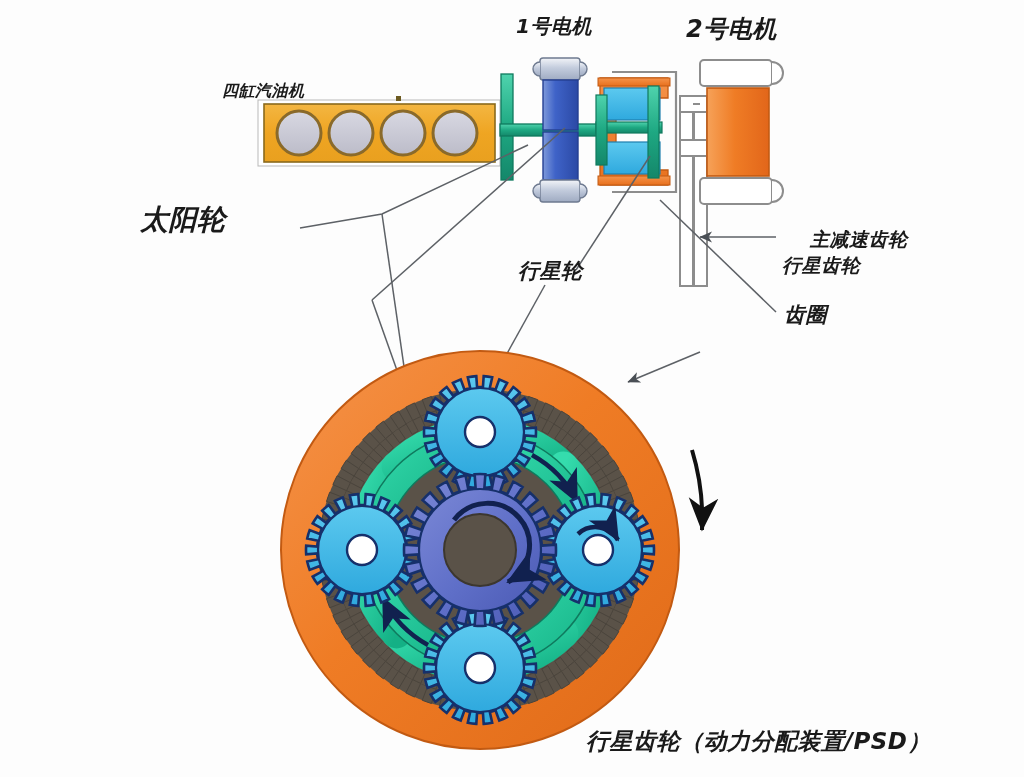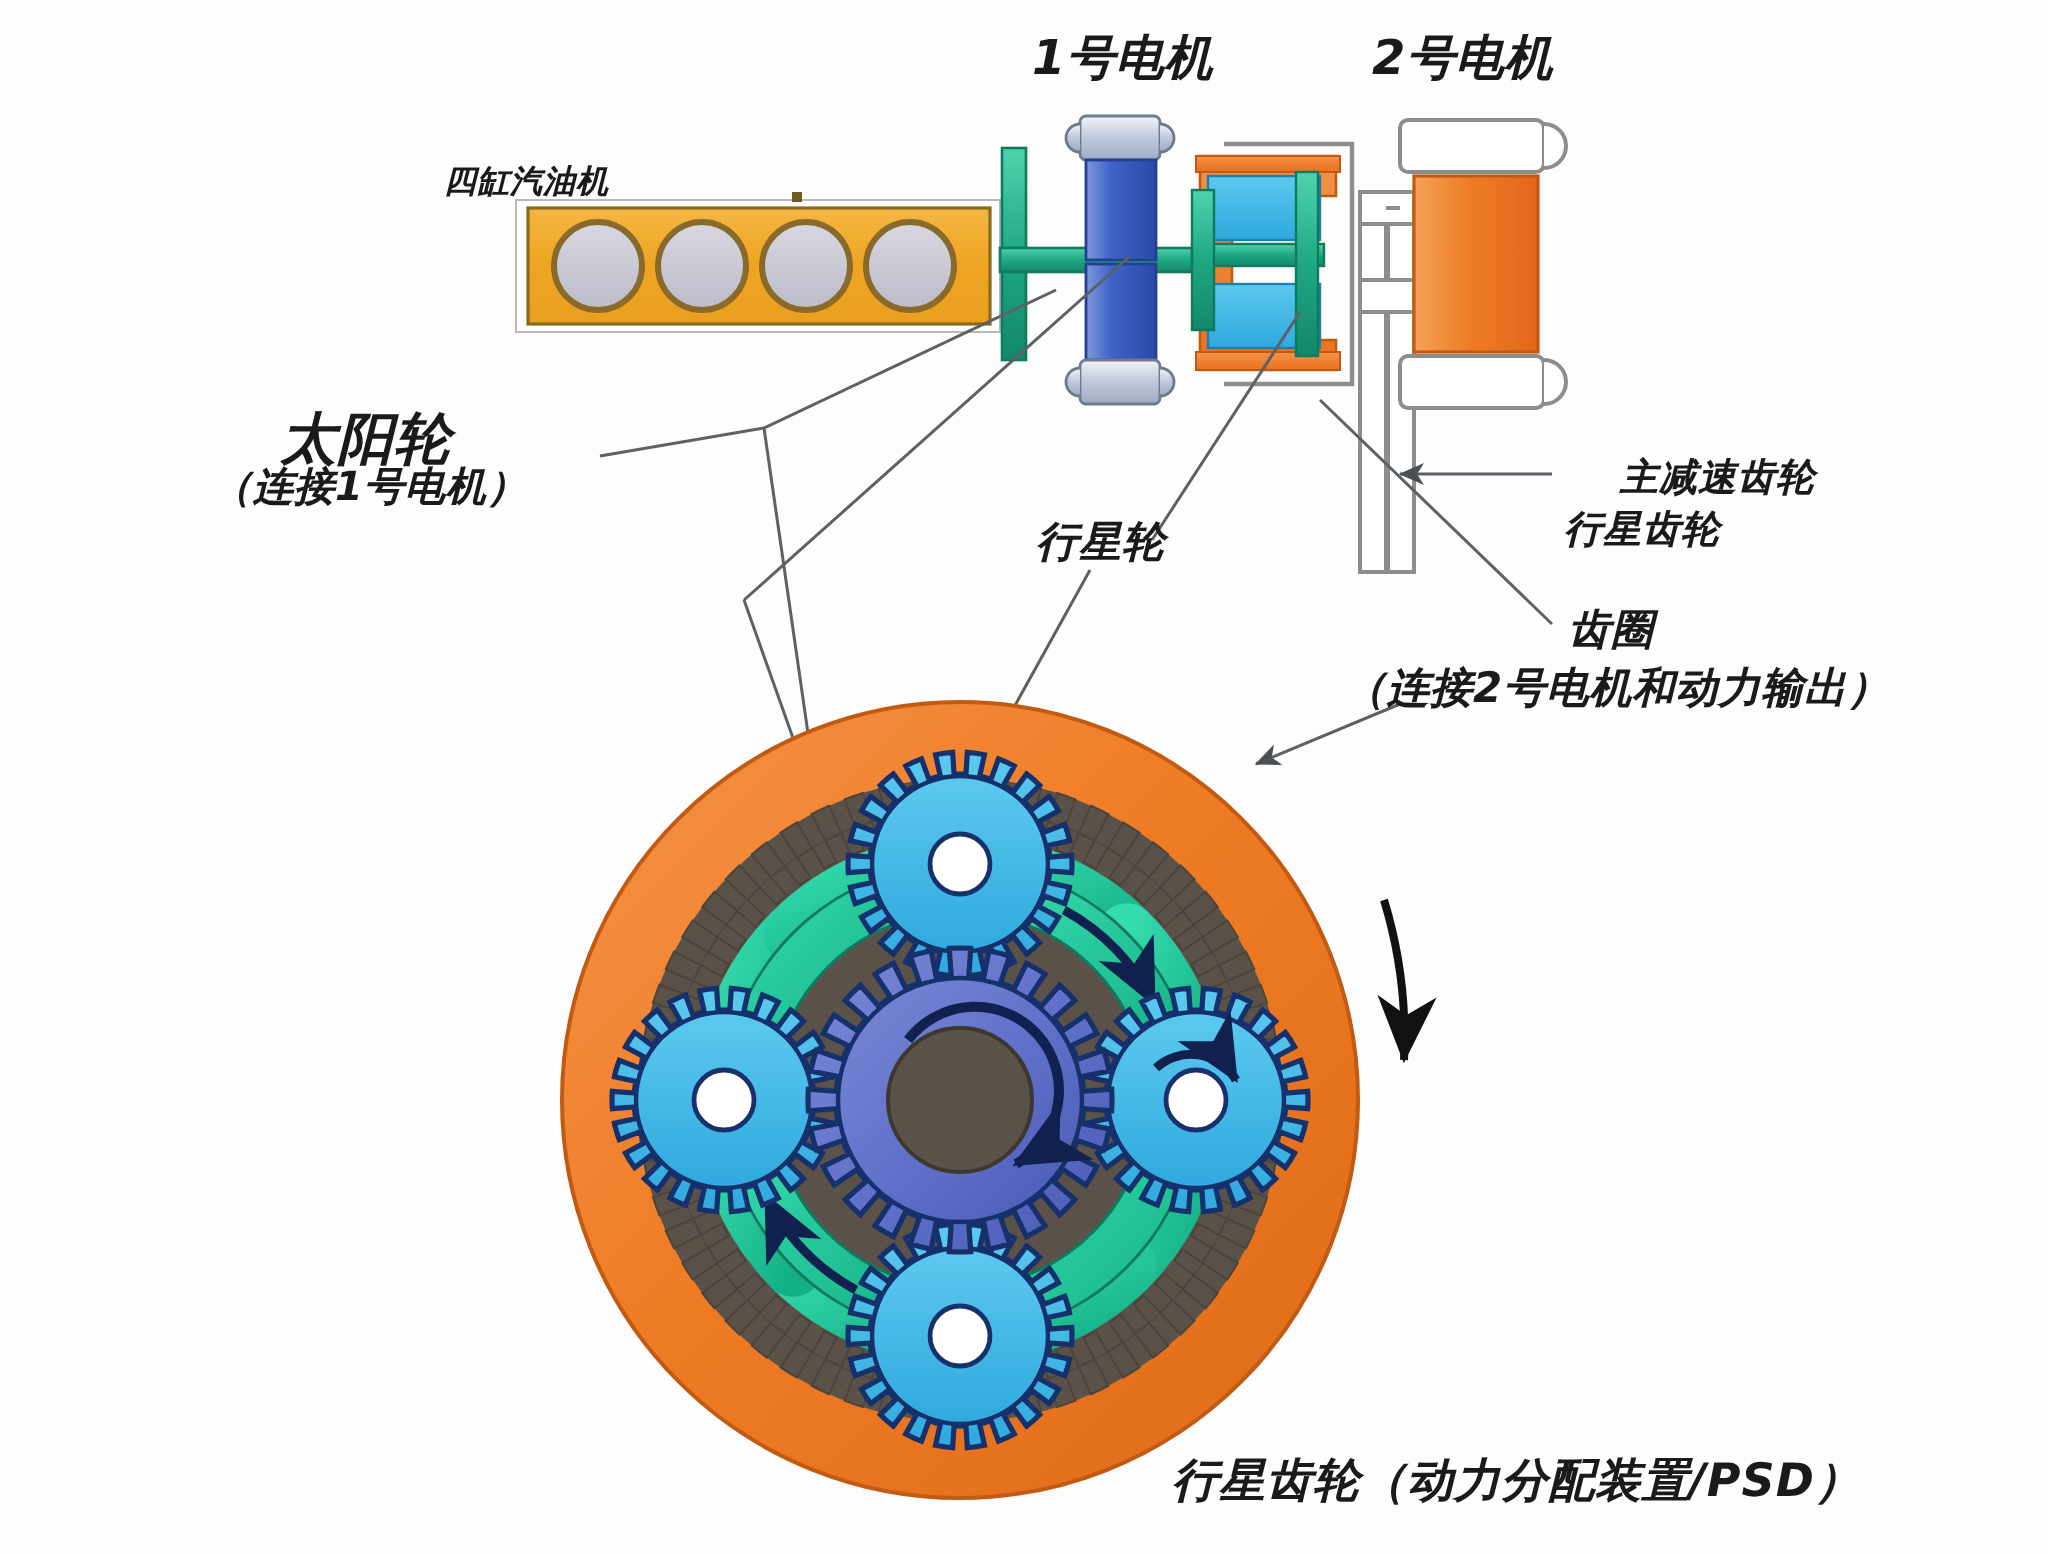--- a/index.html
+++ b/index.html
@@ -26,21 +26,21 @@
     color: #1a1a1a;
     font-weight: bold;
     font-style: italic;
     white-space: nowrap;
     letter-spacing: 0.5px;
     line-height: 1.28;
     font-family: "DejaVu Sans", "Liberation Sans", sans-serif;
   }
 
   #lbl-engine      { left: 222px; top: 81px;  font-size: 16px; }
-  #lbl-motor1      { left: 516px; top: 14px;  font-size: 24px; }
+  #lbl-motor1      { left: 516px; top: 14px;  font-size: 20px; }
   #lbl-motor2      { left: 686px; top: 14px;  font-size: 24px; }
 
   #lbl-sun         { left: 140px; top: 202px; font-size: 28px; }
   #lbl-sun-sub     { left: 106px; top: 231px; font-size: 20px; }
   #lbl-carrier     { left: 118px; top: 283px; font-size: 20px; }
 
   #lbl-planet      { left: 518px; top: 258px; font-size: 21px; }
 
   #lbl-final       { left: 782px; top: 227px; font-size: 19px; margin-left: 28px; }
   #lbl-final2      { left: 782px; top: 253px; font-size: 19px; }
@@ -308,25 +308,23 @@
       </g>
     </g>
 
   </svg>
 
   <div class="lbl" id="lbl-engine">四缸汽油机</div>
   <div class="lbl" id="lbl-motor1">1号电机</div>
   <div class="lbl" id="lbl-motor2">2号电机</div>
 
   <div class="lbl" id="lbl-sun">太阳轮</div>
-  <div class="lbl" id="lbl-sun-sub">（连接1号电机）</div>
 
   <div class="lbl" id="lbl-planet">行星轮</div>
 
   <div class="lbl" id="lbl-final">主减速齿轮</div>
   <div class="lbl" id="lbl-final2">行星齿轮</div>
 
   <div class="lbl" id="lbl-ring">齿圈</div>
-  <div class="lbl" id="lbl-ring-sub">（连接2号电机和动力输出）</div>
 
   <div class="lbl" id="lbl-caption">行星齿轮（动力分配装置/PSD）</div>
 
 </div>
 
 </body></html>

